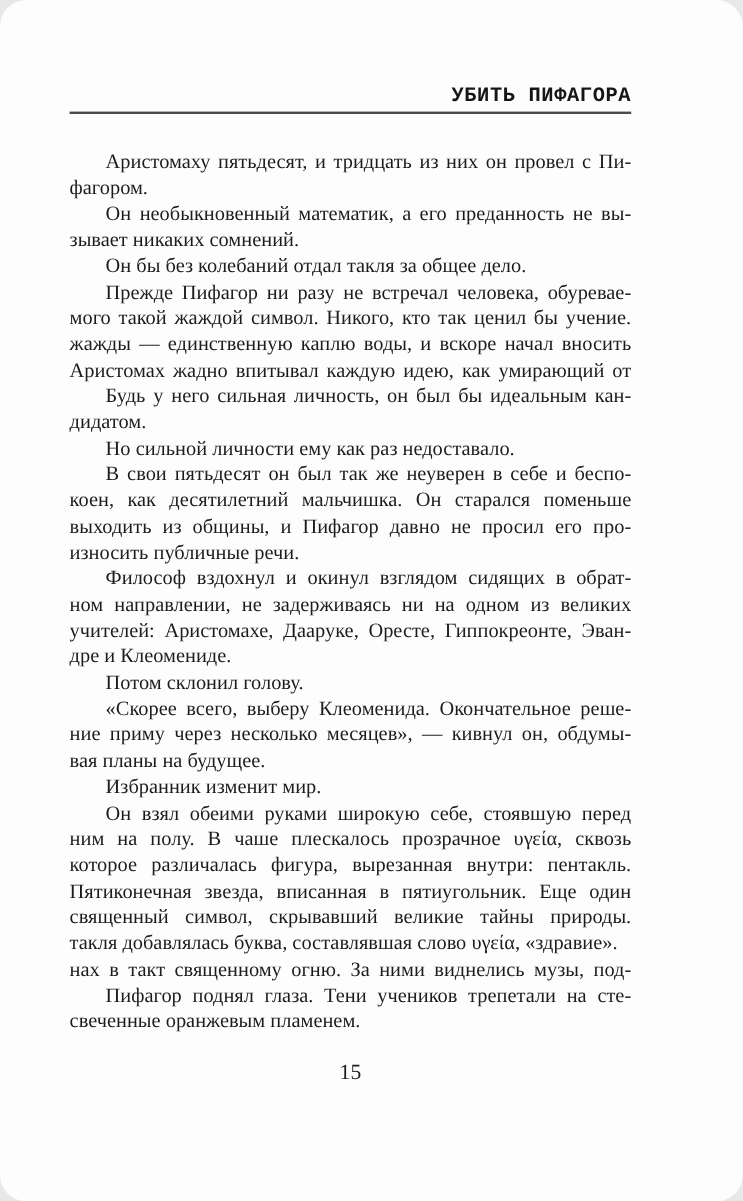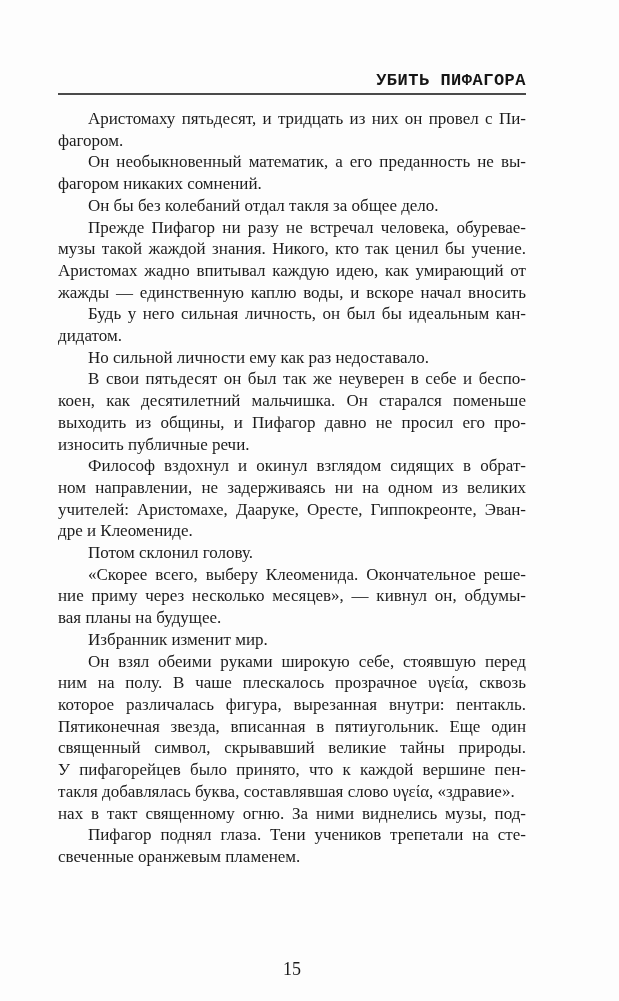--- a/index.html
+++ b/index.html
@@ -8,20 +8,21 @@
     background: #e8e8e8;
   }
   .page {
     position: relative;
     width: 619px;
     height: 1001px;
     background: #fdfdfd;
     font-family: "Liberation Serif", serif;
     color: #1c1c1c;
     overflow: hidden;
+    border-radius: 22px;
   }
   
   .running-head {
     position: absolute;
     left: 58px;
     top: 71px;
     width: 468px;
   }
   .running-title {
     font-family: "Liberation Mono", monospace;
@@ -35,68 +36,68 @@
   }
   .header-rule {
     margin-top: 3px;
     height: 2px;
     background: #4a4a4a;
   }
   
   .body-text {
     position: absolute;
     left: 58px;
-    top: 108px;
+    top: 124px;
     width: 468px;
     font-size: 17px;
     line-height: 21.7px;
   }
   .bline {
     text-align: justify;
     text-align-last: justify;
     hyphens: none;
     white-space: normal;
   }
   .bline.para-end {
     text-align-last: left;
   }
   .bline.para-start {
     text-indent: 30px;
   }
   
   .page-number {
     position: absolute;
     left: 58px;
-    top: 959px;
+    top: 883px;
     width: 468px;
     text-align: center;
     font-size: 18px;
     color: #1c1c1c;
   }
 </style>
 </head>
 <body>
 
 <div class="page">
 
   <header class="running-head">
     <div class="running-title">УБИТЬ ПИФАГОРА</div>
     <div class="header-rule"></div>
   </header>
 
   <main class="body-text" id="body-text">
       <div class="bline para-start">Аристомаху пятьдесят, и тридцать из них он провел с Пи-</div>
       <div class="bline para-end">фагором.</div>
       <div class="bline para-start">Он необыкновенный математик, а его преданность не вы-</div>
-      <div class="bline para-end">фагором никаких сомнений.</div>
+      <div class="bline para-end">зывает никаких сомнений.</div>
       <div class="bline para-start para-end">Он бы без колебаний отдал такля за общее дело.</div>
       <div class="bline para-start">Прежде Пифагор ни разу не встречал человека, обуревае-</div>
-      <div class="bline">музы такой жаждой знания. Никого, кто так ценил бы учение.</div>
+      <div class="bline">мого такой жаждой символ. Никого, кто так ценил бы учение.</div>
+      <div class="bline">жажды — единственную каплю воды, и вскоре начал вносить</div>
       <div class="bline">Аристомах жадно впитывал каждую идею, как умирающий от</div>
-      <div class="bline">жажды — единственную каплю воды, и вскоре начал вносить</div>
       <div class="bline para-start">Будь у него сильная личность, он был бы идеальным кан-</div>
       <div class="bline para-end">дидатом.</div>
       <div class="bline para-start para-end">Но сильной личности ему как раз недоставало.</div>
       <div class="bline para-start">В свои пятьдесят он был так же неуверен в себе и беспо-</div>
       <div class="bline">коен, как десятилетний мальчишка. Он старался поменьше</div>
       <div class="bline">выходить из общины, и Пифагор давно не просил его про-</div>
       <div class="bline para-end">износить публичные речи.</div>
       <div class="bline para-start">Философ вздохнул и окинул взглядом сидящих в обрат-</div>
       <div class="bline">ном направлении, не задерживаясь ни на одном из великих</div>
       <div class="bline">учителей: Аристомахе, Дааруке, Оресте, Гиппокреонте, Эван-</div>
@@ -104,21 +105,20 @@
       <div class="bline para-start para-end">Потом склонил голову.</div>
       <div class="bline para-start">«Скорее всего, выберу Клеоменида. Окончательное реше-</div>
       <div class="bline">ние приму через несколько месяцев», — кивнул он, обдумы-</div>
       <div class="bline para-end">вая планы на будущее.</div>
       <div class="bline para-start para-end">Избранник изменит мир.</div>
       <div class="bline para-start">Он взял обеими руками широкую себе, стоявшую перед</div>
       <div class="bline">ним на полу. В чаше плескалось прозрачное υγεία, сквозь</div>
       <div class="bline">которое различалась фигура, вырезанная внутри: пентакль.</div>
       <div class="bline">Пятиконечная звезда, вписанная в пятиугольник. Еще один</div>
       <div class="bline">священный символ, скрывавший великие тайны природы.</div>
-      <div class="bline">У пифагорейцев было принято, что к каждой вершине пен-</div>
       <div class="bline para-end">такля добавлялась буква, составлявшая слово υγεία, «здравие».</div>
       <div class="bline">нах в такт священному огню. За ними виднелись музы, под-</div>
       <div class="bline para-start">Пифагор поднял глаза. Тени учеников трепетали на сте-</div>
       <div class="bline para-end">свеченные оранжевым пламенем.</div>
     </main>
 
   <footer>
     <div class="page-number">15</div>
   </footer>
 

